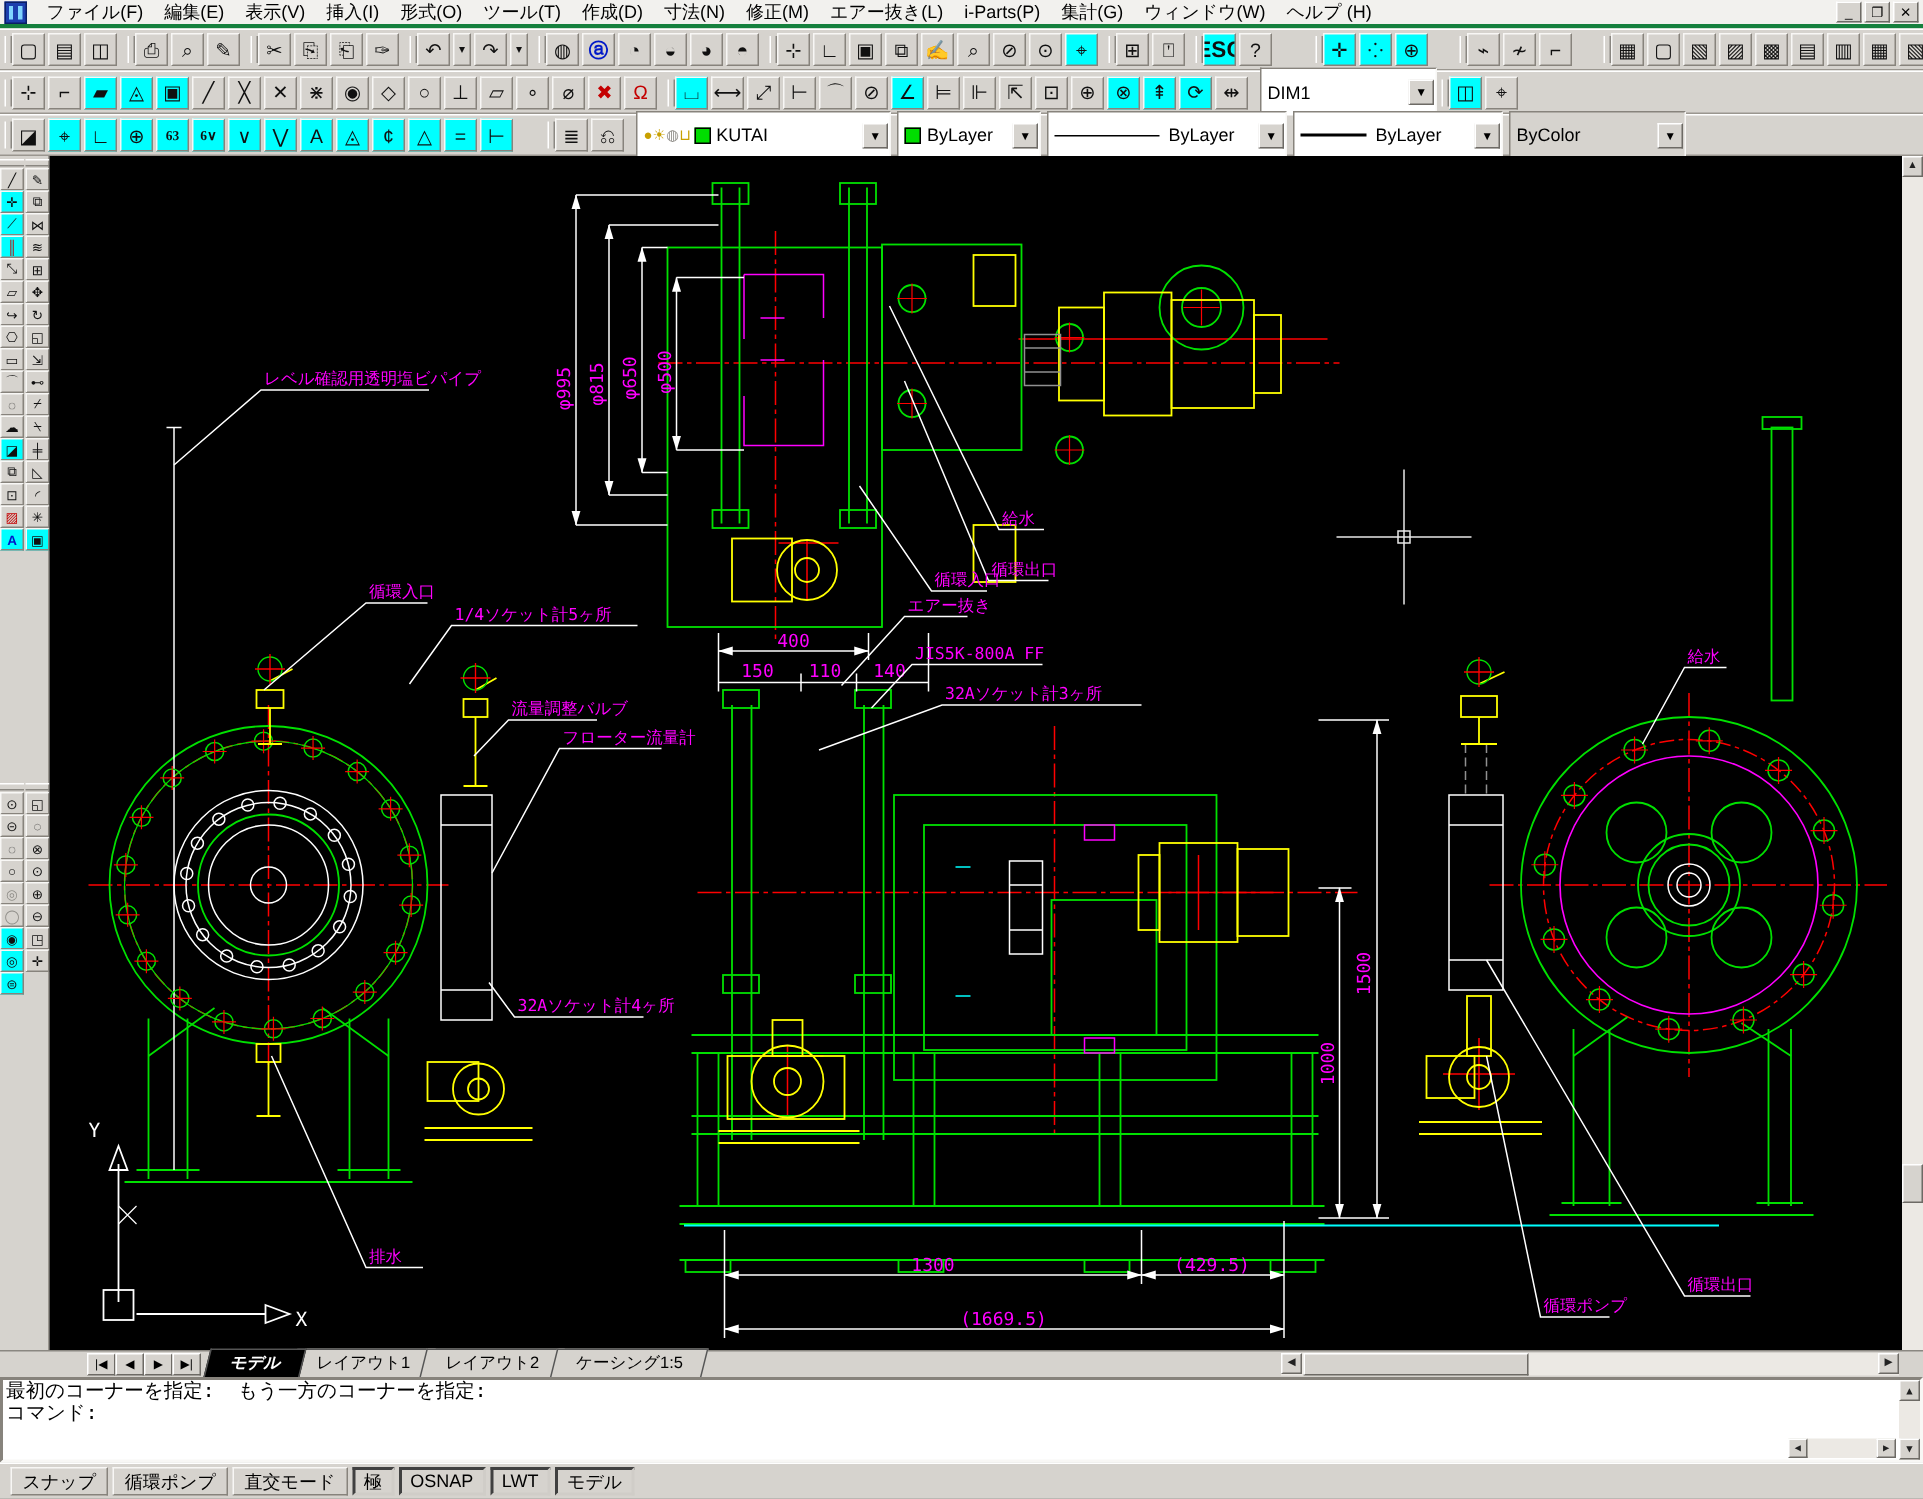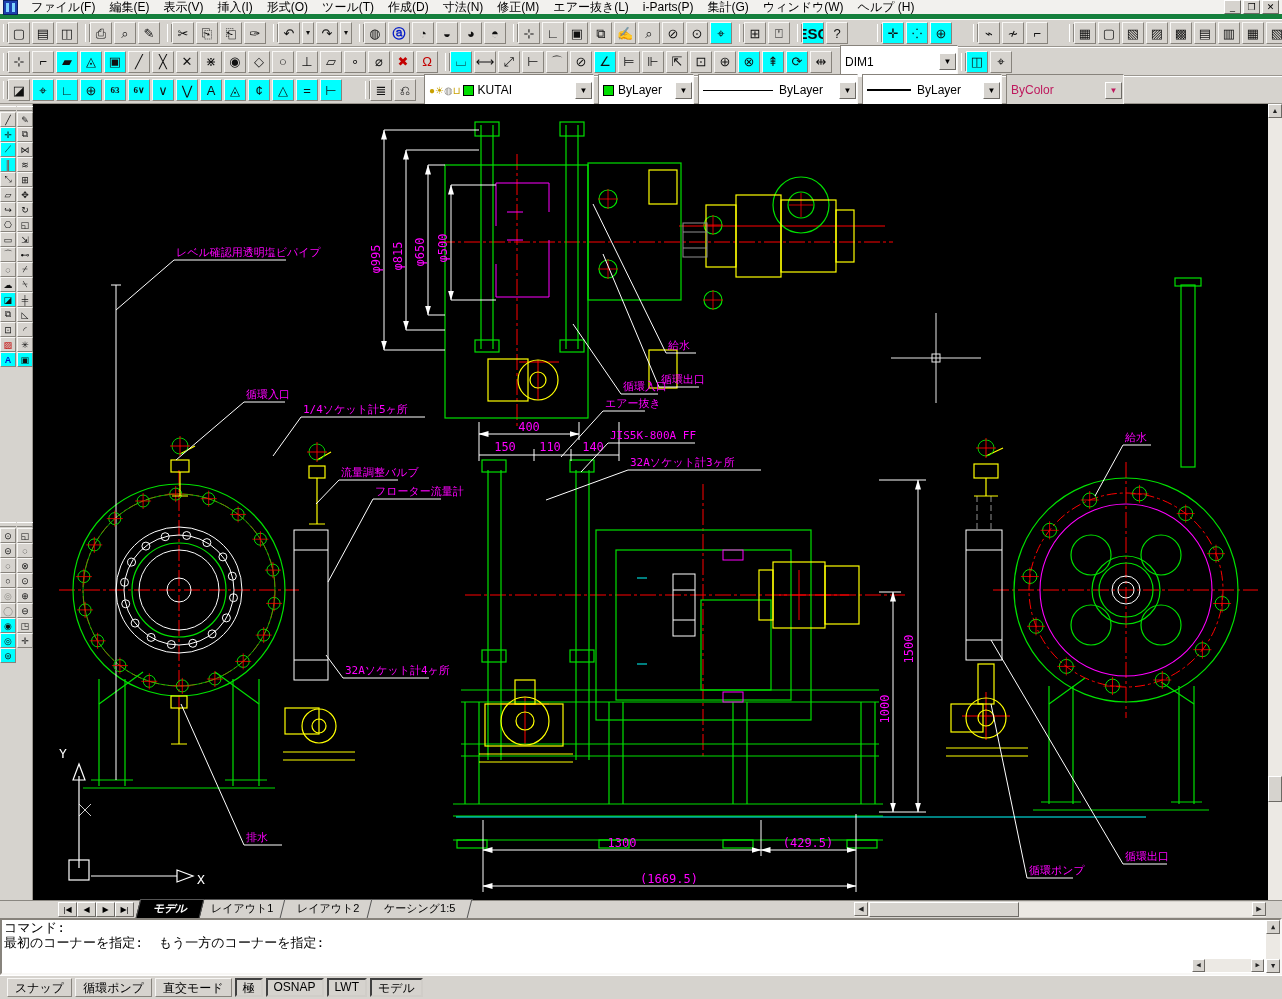--- a/index.html
+++ b/index.html
@@ -1,20 +1,20 @@
 <!DOCTYPE html>
 <html><head>
 <meta charset="utf-8">
 <style>
   html,body{margin:0;padding:0;width:1282px;height:999px;overflow:hidden;
     font-family:"Liberation Sans",sans-serif;background:#d6d3ce;-webkit-font-smoothing:none;}
   *{box-sizing:border-box;}
   
   .menubar{position:absolute;left:0;top:0;width:1282px;height:19px;background:#f2f1ee;
-    display:flex;align-items:center;font-size:12px;color:#000;border-bottom:5px solid #15803d;}
+    display:flex;align-items:center;font-size:12px;color:#000;border-bottom:3px solid #15803d;}
   .appicon{width:15px;height:15px;margin:0 6px 0 3px;background:#1c3fae;border:1px solid #0a1f66;
     display:inline-block;position:relative;}
   .appicon:before{content:"";position:absolute;left:2px;top:2px;right:2px;bottom:2px;
     background:linear-gradient(90deg,#7fd4ff 33%,#1c3fae 33%,#1c3fae 66%,#7fd4ff 66%);}
   .mitem{padding:1px 7px;white-space:nowrap;}
   .winbtns{margin-left:auto;display:flex;gap:2px;padding-right:3px;}
   .wbtn{width:17px;height:14px;background:#d6d3ce;border:1px solid;
     border-color:#fff #6d6a65 #6d6a65 #fff;font-size:9px;line-height:12px;text-align:center;color:#000;}
   
   .trow{position:absolute;left:0;width:1282px;background:#d6d3ce;display:flex;align-items:center;
@@ -30,21 +30,21 @@
   .tbtn.red span{color:#c40000;}
   .tbtn.blue span{color:#0018c8;font-weight:bold;}
   .tbtn.dd{width:12px;font-size:8px;}
   .tbtn.esc span{font-size:15px;font-weight:bold;letter-spacing:0;}
   .tbtn.sm span{font-size:9px;font-weight:bold;font-family:Liberation Serif, serif;}
   .combo{display:flex;align-items:center;height:33px;background:#fff;border:1px solid;
     border-color:#87837c #f8f7f5 #f8f7f5 #87837c;font-size:12px;padding-left:4px;margin:0 2px;position:relative;}
   .combo .val{flex:1;white-space:nowrap;overflow:hidden;}
   .combo .dbtn{width:17px;height:17px;background:#d6d3ce;border:1px solid;
     border-color:#fff #6d6a65 #6d6a65 #fff;font-size:8px;text-align:center;line-height:15px;margin:0 1px;}
-  .combo.dis{background:#d6d3ce;color:#be185d;}
+  .combo.dis{background:#d6d3ce;color:#000000;}
   .sw{width:11px;height:11px;background:#00dd00;border:1px solid #000;margin-right:4px;flex:none;}
   .ltline{width:70px;height:1px;background:#000;margin-right:6px;flex:none;}
   .ltline.thick{height:2px;}
   
   .lstrip{position:absolute;left:0;top:104px;width:33px;height:796px;background:#d6d3ce;
     border-right:1px solid #9a968f;}
   .vcol{position:absolute;width:16px;}
   .vbtn{width:16px;height:15px;background:#d6d3ce;border:1px solid;
     border-color:#f8f7f5 #87837c #87837c #f8f7f5;display:flex;align-items:center;justify-content:center;
     font-size:9px;color:#101010;}
@@ -1050,22 +1050,22 @@
     <span class="tab"><i>ケーシング1:5</i></span>
   </div>
 </div>
 <div class="hsb">
   <div class="sbtn" style="left:0;top:0;">◀</div>
   <div class="hthumb" style="left:15px;"></div>
   <div class="sbtn" style="right:0;top:0;">▶</div>
 </div>
 
 <div class="cmd">
+  <div class="ln">最初のコーナーを指定:  もう一方のコーナーを指定:</div>
   <div class="ln">コマンド:</div>
-  <div class="ln">最初のコーナーを指定:  もう一方のコーナーを指定:</div>
   <div class="cmdvsb">
     <div class="sbtn" style="top:0;right:0;">▲</div>
     <div class="sbtn" style="bottom:0;right:0;">▼</div>
   </div>
   <div class="cmdhsb">
     <div class="sbtn" style="left:0;top:0;width:13px;height:13px;line-height:11px;">◀</div>
     <div class="sbtn" style="right:0;top:0;width:13px;height:13px;line-height:11px;">▶</div>
   </div>
 </div>
 

